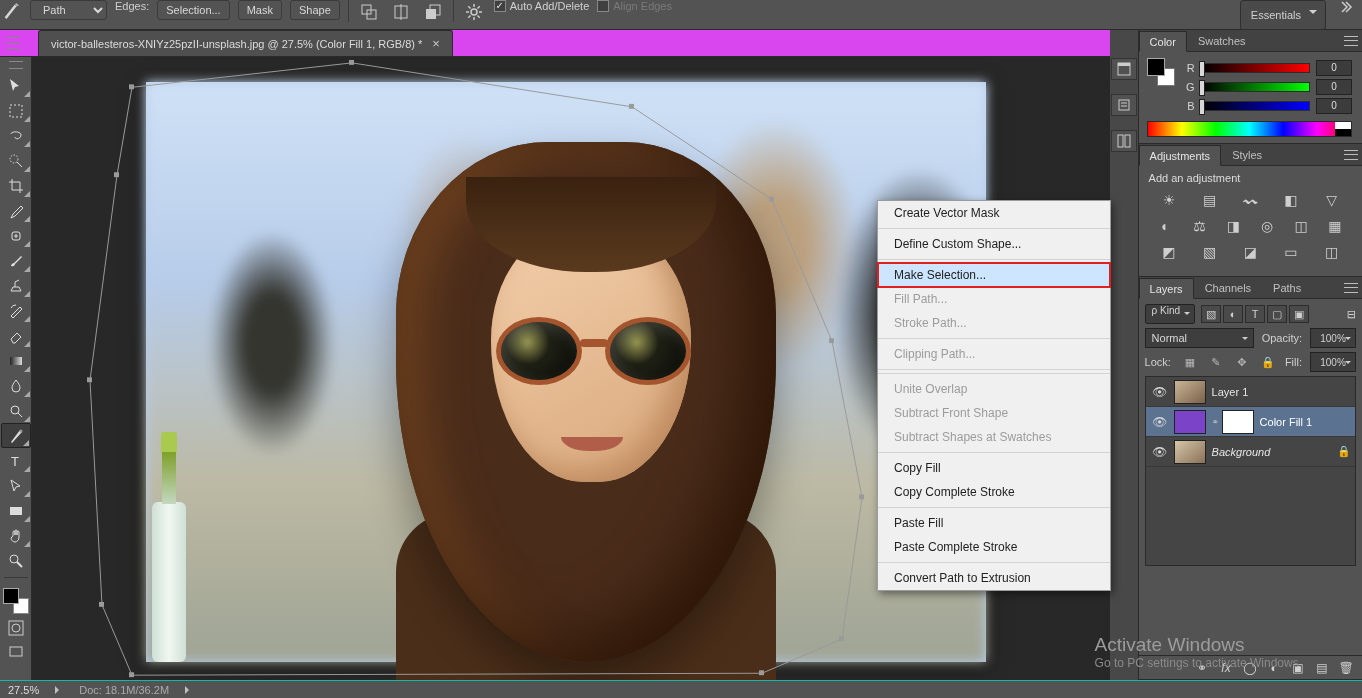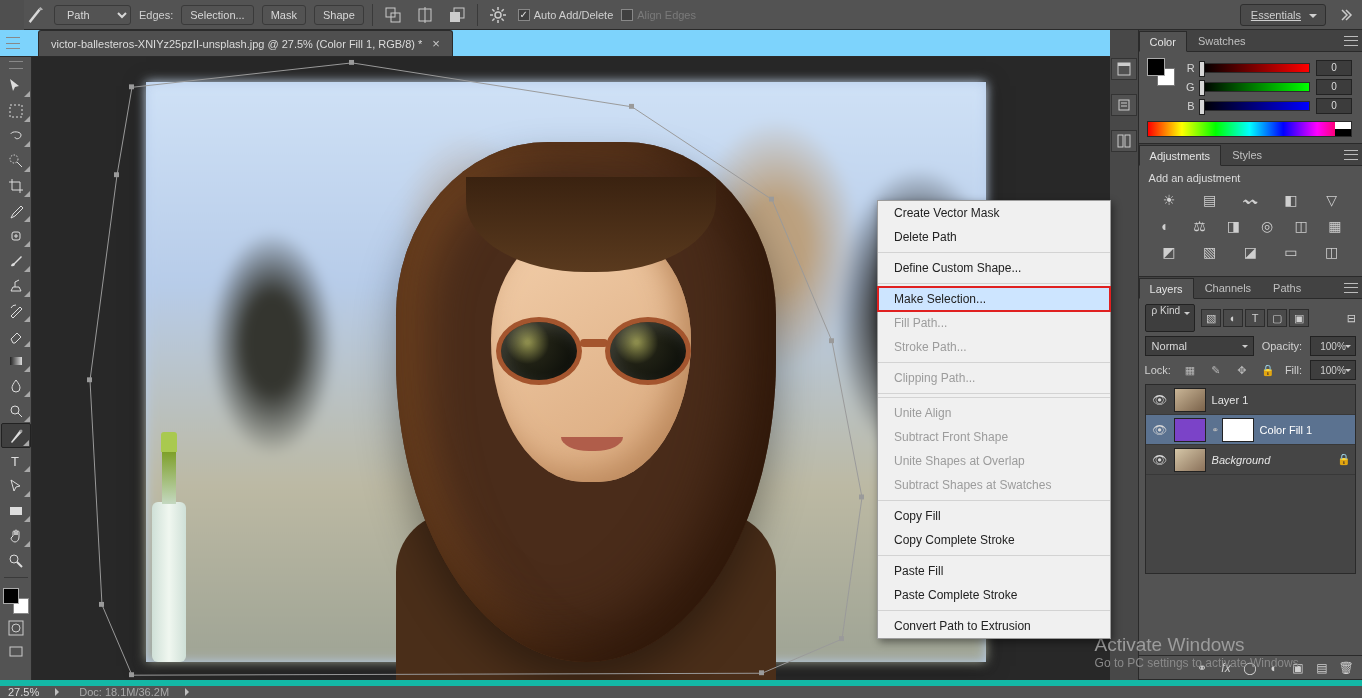--- a/index.html
+++ b/index.html
@@ -1,36 +1,36 @@
 <!DOCTYPE html>
 <html><head>
 <meta charset="utf-8">
 <style>
 * { margin:0; padding:0; box-sizing:border-box; font-family:"Segoe UI",Tahoma,Arial,sans-serif; user-select:none; }
 body { width:1362px; height:698px; background:#4f4f4f; overflow:hidden; position:relative; color:#d0d0d0; font-size:11px; }
 
 
-.optbar { height:30px; background:#535353; border-bottom:1px solid #2a2a2a; display:flex; align-items:center; padding:0 0; gap:8px;margin-left:24px; }
+.optbar { height:30px; background:#535353; border-bottom:1px solid #2a2a2a; display:flex; align-items:flex-start; padding:0 0; gap:8px; }
 .optbar .tool-icon { width:22px; height:22px; display:flex; align-items:center; justify-content:center; }
 .optbar select, .optbar .btn { background:#535353; border:1px solid #3a3a3a; color:#d8d8d8; height:20px; font-size:11px; border-radius:3px; padding:0 8px; }
 .optbar select { padding:0 24px 0 8px; }
 .optbar .btn { cursor:pointer; }
 .optbar .label { color:#d0d0d0; }
 .optbar .sep { width:1px; height:22px; background:#3a3a3a; }
 .optbar .icon-btn { width:24px; height:24px; display:flex; align-items:center; justify-content:center; cursor:pointer; }
 .optbar .chk { display:flex; align-items:center; gap:4px; }
 .optbar .chk input { appearance:none; width:12px; height:12px; border:1px solid #888; background:#404040; display:inline-flex; align-items:center; justify-content:center; }
 .optbar .chk input:checked::after { content:"✓"; color:#e0e0e0; font-size:10px; line-height:1; }
 .optbar .disabled { color:#7a7a7a; }
-.workspace-switch { margin-left:auto; background:#4a4a4a; border:1px solid #2f2f2f; height:22px; padding:0 24px 0 10px; border-radius:3px; display:flex; align-items:center; position:relative;text-decoration:underline; }
+.workspace-switch { margin-left:auto; background:#4a4a4a; border:1px solid #2f2f2f; height:30px; padding:0 24px 0 10px; border-radius:3px; display:flex; align-items:center; position:relative; }
 .workspace-switch::after { content:""; position:absolute; right:8px; border:4px solid transparent; border-top-color:#d0d0d0; top:9px; }
 .search-icon { width:28px; display:flex; justify-content:center; color:#d0d0d0; }
 
 
-.tabrow { height:27px; background:#7dd3fc; display:flex; padding-left:38px; border-bottom:1px solid #2a2a2a; position:relative; }
+.tabrow { height:27px; background:#d946ef; display:flex; padding-left:38px; border-bottom:1px solid #2a2a2a; position:relative; }
 .grip { position:absolute; left:6px; top:7px; width:14px; height:12px; display:flex; flex-direction:column; justify-content:space-between; }
 .grip span{ height:1px; background:#888;}
 .doc-tab { background:#4f4f4f; padding:5px 12px; font-size:11px; color:#dcdcdc; border:1px solid #2b2b2b; border-bottom:none; display:flex; align-items:center; gap:10px; border-radius:3px 3px 0 0;}
 .doc-tab .x { color:#c9c9c9; font-size:13px; cursor:pointer;}
 
 
 .toolbar { position:absolute; left:0; top:57px; bottom:18px; width:32px; background:#535353; border-right:1px solid #2b2b2b; display:flex; flex-direction:column; align-items:center; padding-top:4px; gap:0; }
 .toolbar .tbtn { width:30px; height:25px; display:flex; align-items:center; justify-content:center; position:relative; cursor:pointer; color:#d6d6d6; }
 .toolbar .tbtn svg{width:16px;height:16px;}
 .toolbar .tbtn.sel { background:#3f3f3f; border:1px solid #222; border-radius:2px;}
@@ -114,21 +114,21 @@
 
 
 .adj-body{padding:6px 10px 8px;}
 .adj-body .lbl{color:#dcdcdc;margin-bottom:6px;}
 .adj-row{display:flex;justify-content:space-around;margin-bottom:6px;}
 .adj-row .a{width:22px;height:20px;display:flex;align-items:center;justify-content:center;color:#cfcfcf;cursor:pointer;font-size:14px;}
 
 
 .layers-body{padding:5px 6px;}
 .layers-body .toprow{display:flex;align-items:center;gap:4px;margin-bottom:4px;}
-.kind{height:28px;background:#3e3e3e;border:1px solid #222;color:#d4d4d4;font-size:10px;padding:0 14px 0 6px;position:relative;border-radius:2px;}
+.kind{height:20px;background:#3e3e3e;border:1px solid #222;color:#d4d4d4;font-size:10px;padding:0 14px 0 6px;position:relative;border-radius:2px;}
 .kind::after{content:"";position:absolute;right:4px;top:7px;border:3px solid transparent;border-top-color:#ccc;}
 .filter-icons{display:flex;gap:2px;margin-left:2px;}
 .filter-icons .fi{width:20px;height:18px;border:1px solid #2c2c2c;background:#4a4a4a;display:flex;align-items:center;justify-content:center;color:#cfcfcf;font-size:11px;cursor:pointer;}
 .blendrow, .lockrow{display:flex;align-items:center;gap:8px;margin-bottom:4px;}
 .blend{flex:1;height:20px;background:#3e3e3e;border:1px solid #222;font-size:11px;color:#d8d8d8;display:flex;align-items:center;padding:0 6px;position:relative;}
 .blend::after{content:"";position:absolute;right:5px;top:8px;border:3px solid transparent;border-top-color:#ccc;}
 .opac{font-size:11px;color:#d0d0d0;}
 .obox{width:46px;height:20px;background:#3e3e3e;border:1px solid #222;display:flex;align-items:center;justify-content:center;font-size:10px;position:relative;}
 .obox::after{content:"";position:absolute;right:4px;top:8px;border:3px solid transparent;border-top-color:#ccc;}
 .lockrow .l{font-size:11px;color:#d0d0d0;margin-right:2px;}
@@ -142,21 +142,21 @@
 .layer .mask{width:32px;height:24px;border:1px solid #222;background:#fff;margin-right:6px;}
 .layer .link{width:8px;color:#bcbcbc;font-size:9px;margin-right:2px;}
 .layer .nm{font-size:11px;color:#e5e5e5;flex:1;}
 .layer .lock{width:18px;color:#bcbcbc;font-size:11px;}
 .layer.sel{background:#5b7290;}
 .layer.sel .nm{color:#fff;}
 .layers-foot{height:24px;border-top:1px solid #2a2a2a;display:flex;align-items:center;justify-content:flex-end;gap:8px;padding:0 8px;color:#cfcfcf;font-size:12px;}
 .layers-foot .f{width:16px;text-align:center;cursor:pointer;}
 
 
-.status { position:absolute; left:0; right:0; bottom:0; height:18px; background:#535353; border-top:6px solid #14b8a6; display:flex; align-items:center; padding:0 8px; gap:16px; color:#dcdcdc; font-size:11px;}
+.status { position:absolute; left:0; right:0; bottom:0; height:18px; background:#535353; border-top:1px solid #14b8a6; display:flex; align-items:center; padding:0 8px; gap:16px; color:#dcdcdc; font-size:11px;}
 .status .dark{color:#aaa;}
 .status .tri{width:0;height:0;border:4px solid transparent;border-left-color:#c0c0c0;display:inline-block;}
 
 
 .activate { position:absolute; right:60px; bottom:28px; text-align:left; color:#8e8e8e; pointer-events:none; z-index:40;}
 .activate .h{font-size:19px;color:#9c9c9c;}
 .activate .s{font-size:12px;color:#8a8a8a;}
 
 svg{display:block;}
 </style>
@@ -432,34 +432,32 @@
         <rect x="57" y="629" width="5" height="5"></rect>
       <rect x="27" y="557" width="5" height="5"></rect>
         <rect x="15" y="327" width="5" height="5"></rect>
         <rect x="42" y="117" width="5" height="5"></rect>
     </g>
   </svg>
 </div>
 
 <div class="ctx" id="ctx">
     <div class="item">Create Vector Mask</div>
-    <div class="item">Delete Path</div>
     <hr>
     <div class="item">Define Custom Shape...</div>
     <hr>
     <div class="item hl">Make Selection...</div>
     <div class="item disabled">Fill Path...</div>
     <div class="item disabled">Stroke Path...</div>
     <hr>
     <div class="item disabled">Clipping Path...</div>
     <hr>
     <hr>
-    <div class="item disabled">Unite Align</div>
+    <div class="item disabled">Unite Overlap</div>
     <div class="item disabled">Subtract Front Shape</div>
-    <div class="item disabled">Unite Shapes at Overlap</div>
     <div class="item disabled">Subtract Shapes at Swatches</div>
     <hr>
     <div class="item">Copy Fill</div>
     <div class="item">Copy Complete Stroke</div>
     <hr>
     <div class="item">Paste Fill</div>
     <div class="item">Paste Complete Stroke</div>
     <hr>
     <div class="item">Convert Path to Extrusion</div>
   </div>

